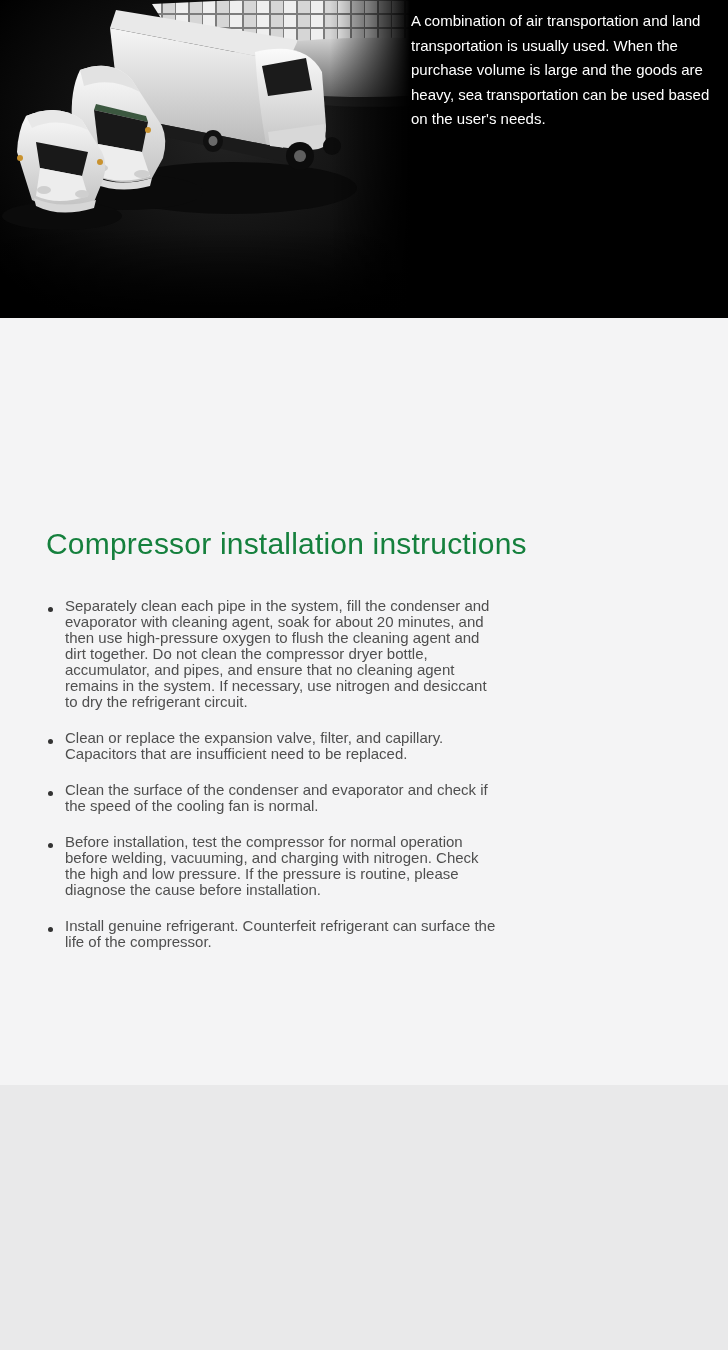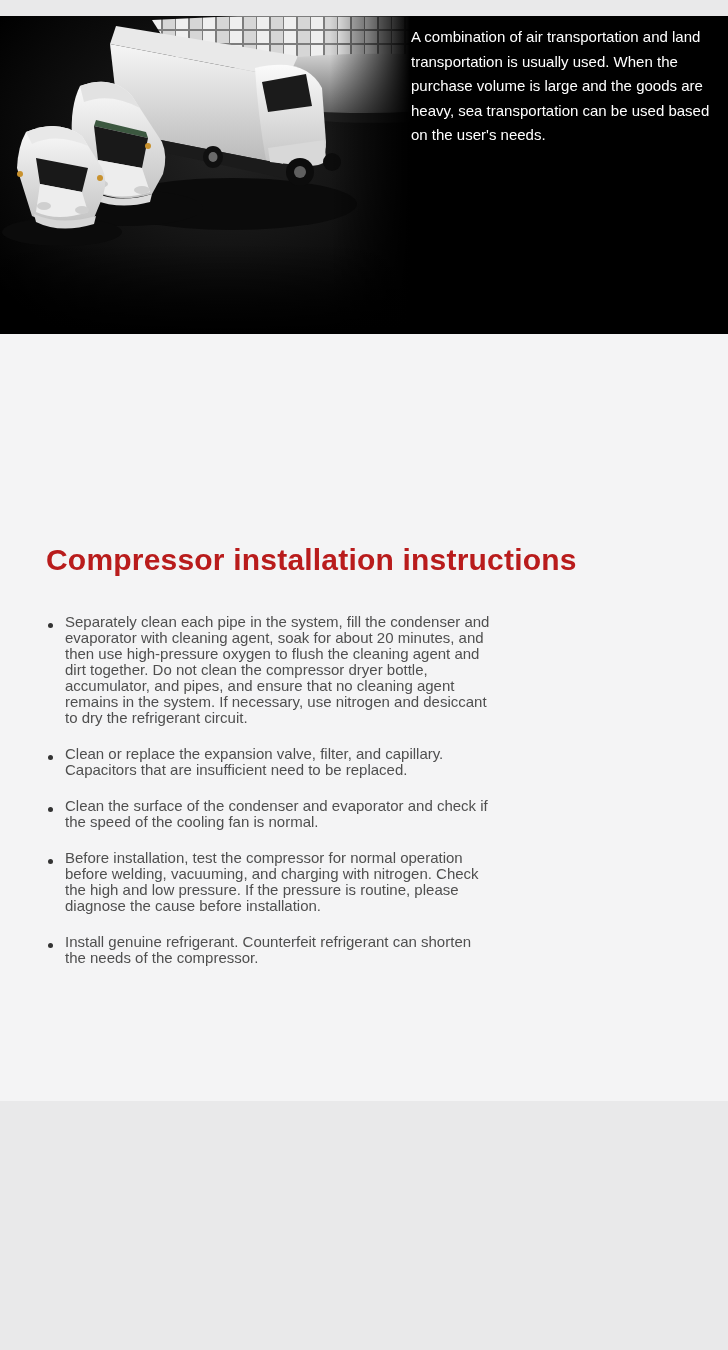--- a/index.html
+++ b/index.html
@@ -1,20 +1,20 @@
 <!DOCTYPE html>
 <html><head>
 <meta charset="utf-8">
 <style>
   * { margin:0; padding:0; box-sizing:border-box; }
   html,body { background:#e9e9ea; }
   .page {
     position:relative;
     width:728px; height:1085px;
-    margin:16px auto;
+    margin:0 auto;
     background:#f4f4f5;
     overflow:hidden;
     font-family:"Liberation Sans", sans-serif;
   }
   
   .hero {
     position:absolute; left:0; top:0;
     width:728px; height:318px;
     background:#000;
   }
@@ -25,22 +25,22 @@
     width:302px;
     color:#ffffff;
     font-size:15px;
     line-height:24.5px;
     font-weight:400;
   }
   
   .section-title {
     position:absolute; left:46px;
     font-size:30px;
-    font-weight:700;
-    color:#b91c1c;
+    font-weight:400;
+    color:#15803d;
     letter-spacing:0.2px;
     white-space:nowrap;
   }
   .title-installation { top:527px; }
   .title-maintenance  { top:1297px; }
   .bullet-list {
     position:absolute; left:46px; top:598px;
     width:450px;
     list-style:none;
   }
@@ -178,20 +178,20 @@
       <li class="bullet-item">
         <span class="dot"></span>
         <span>Clean the surface of the condenser and evaporator and check if the speed of the cooling fan is normal.</span>
       </li>
       <li class="bullet-item">
         <span class="dot"></span>
         <span>Before installation, test the compressor for normal operation before welding, vacuuming, and charging with nitrogen. Check the high and low pressure. If the pressure is routine, please diagnose the cause before installation.</span>
       </li>
       <li class="bullet-item">
         <span class="dot"></span>
-        <span>Install genuine refrigerant. Counterfeit refrigerant can shorten the needs of the compressor.</span>
+        <span>Install genuine refrigerant. Counterfeit refrigerant can surface the life of the compressor.</span>
       </li>
     </ul>
 
     <h1 class="section-title title-maintenance">Compressor routine evaporator</h1>
   </main>
 
 </div>
 
 </body></html>

